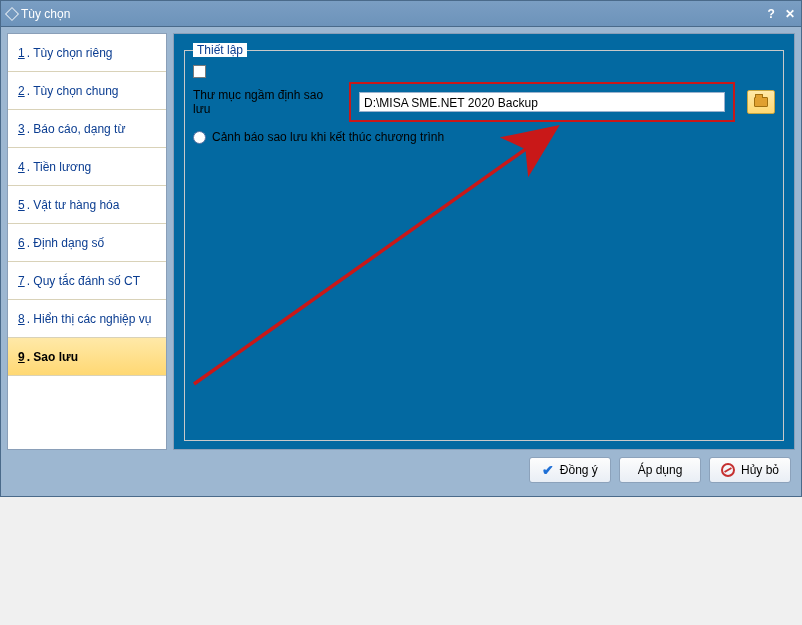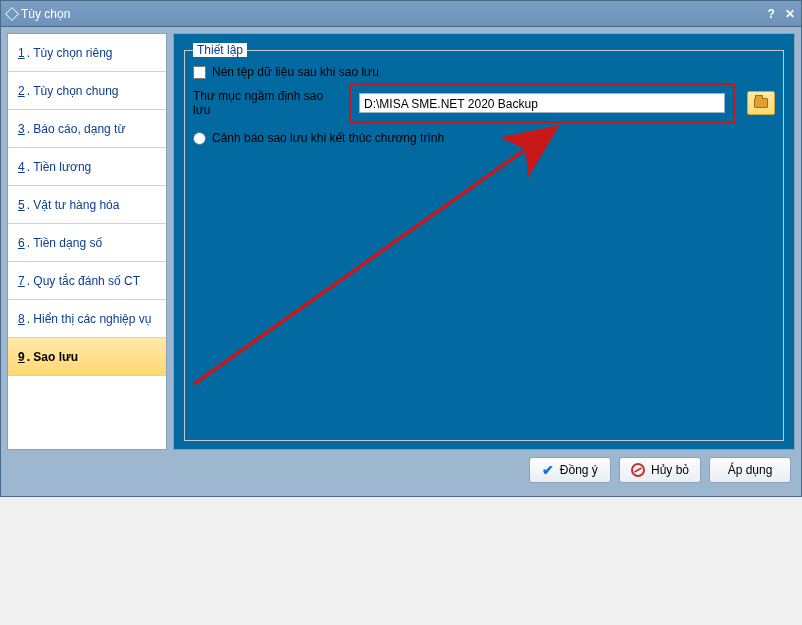--- a/index.html
+++ b/index.html
@@ -196,21 +196,21 @@
           <div class="sidebar-item">
             <span class="num">4</span>
             <span>. Tiền lương</span>
           </div>
           <div class="sidebar-item">
             <span class="num">5</span>
             <span>. Vật tư hàng hóa</span>
           </div>
           <div class="sidebar-item">
             <span class="num">6</span>
-            <span>. Tiền dạng số</span>
+            <span>. Định dạng số</span>
           </div>
           <div class="sidebar-item">
             <span class="num">7</span>
             <span>. Quy tắc đánh số CT</span>
           </div>
           <div class="sidebar-item">
             <span class="num">8</span>
             <span>. Hiển thị các nghiệp vụ</span>
           </div>
           <div class="sidebar-item active">
@@ -218,21 +218,20 @@
             <span>. Sao lưu</span>
           </div>
         </div>
 
       <div class="content">
         <div class="fieldset">
           <div class="fieldset-legend">Thiết lập</div>
 
           <div class="row" style="margin-top:4px;">
             <span class="checkbox-box"></span>
-            <span>Nén tệp dữ liệu sau khi sao lưu</span>
           </div>
 
           <div class="row" style="">
             <span class="label-dir">Thư mục ngầm định sao lưu</span>
             <div class="path-wrap">
               <div class="path-input">D:\MISA SME.NET 2020 Backup</div>
             </div>
             <div class="browse-btn">
               <span class="folder-icon"></span>
             </div>
@@ -256,21 +255,21 @@
         </svg>
       </div>
     </div>
 
     <div class="footer">
       <div class="btn">
         <span class="check-icon">✔</span>
         <span>Đồng ý</span>
       </div>
       <div class="btn">
+        <span>Áp dụng</span>
+      </div>
+      <div class="btn">
         <span class="no-icon"></span>
         <span>Hủy bỏ</span>
       </div>
-      <div class="btn">
-        <span>Áp dụng</span>
-      </div>
     </div>
   </div>
 </div>
 
 </body></html>

